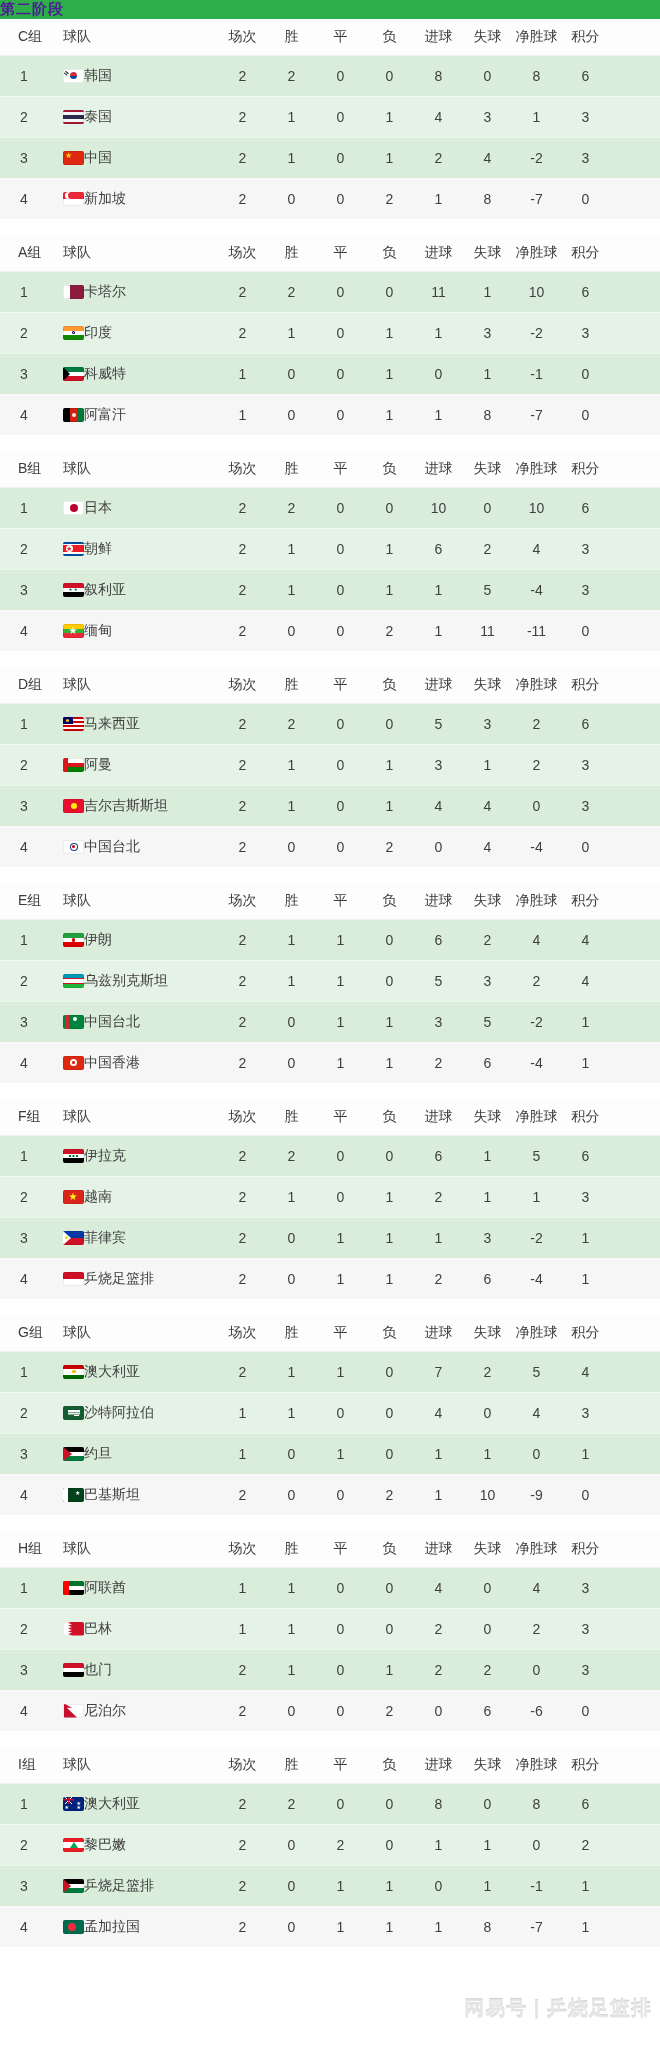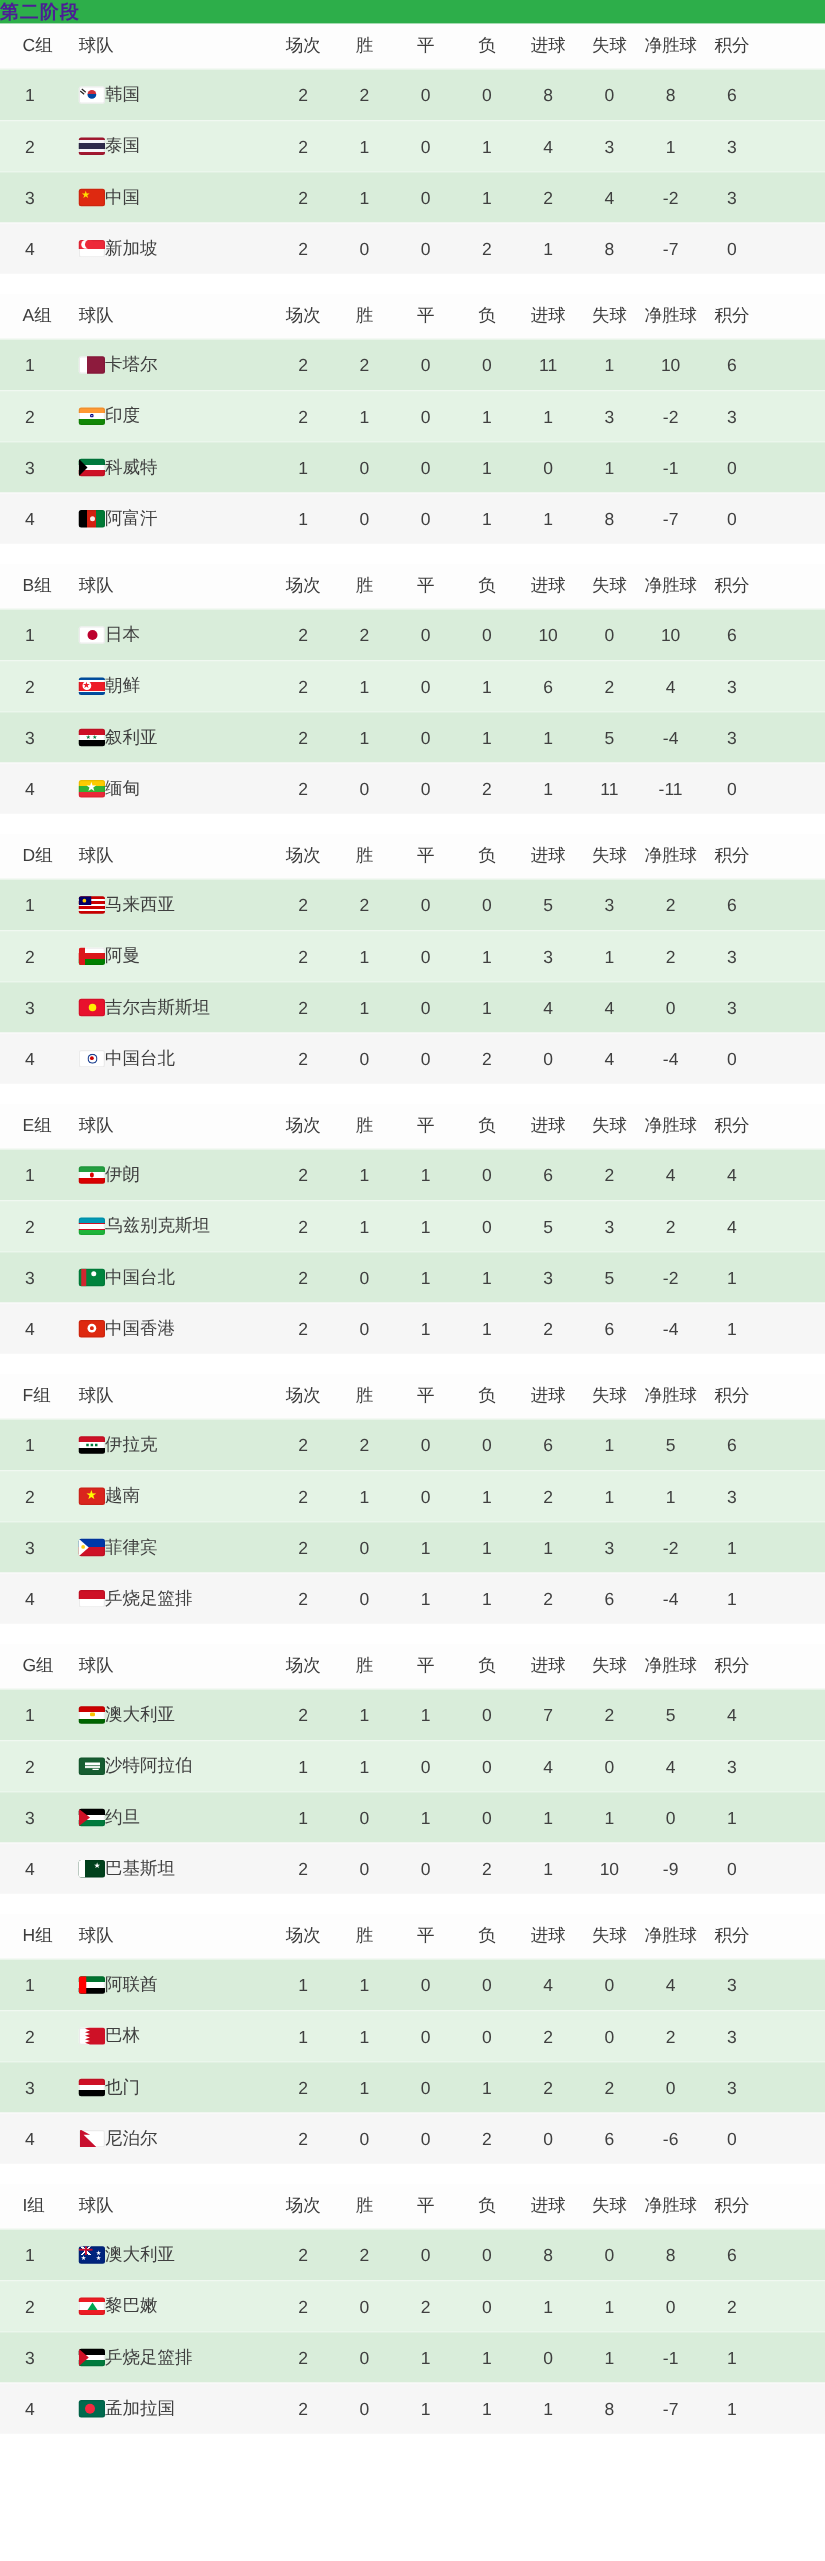--- a/index.html
+++ b/index.html
@@ -769,13 +769,16 @@
           <span class="c-stat">0</span>
           <span class="c-stat">1</span>
           <span class="c-stat">1</span>
           <span class="c-stat">1</span>
           <span class="c-stat">8</span>
           <span class="c-stat">-7</span>
           <span class="c-stat">1</span>
         </div>
       </section>
     </div>
+  <div class="watermark">
+    <span>网易号 | 乒烧足篮排</span>
+  </div>
 </div>
 
 </body></html>

